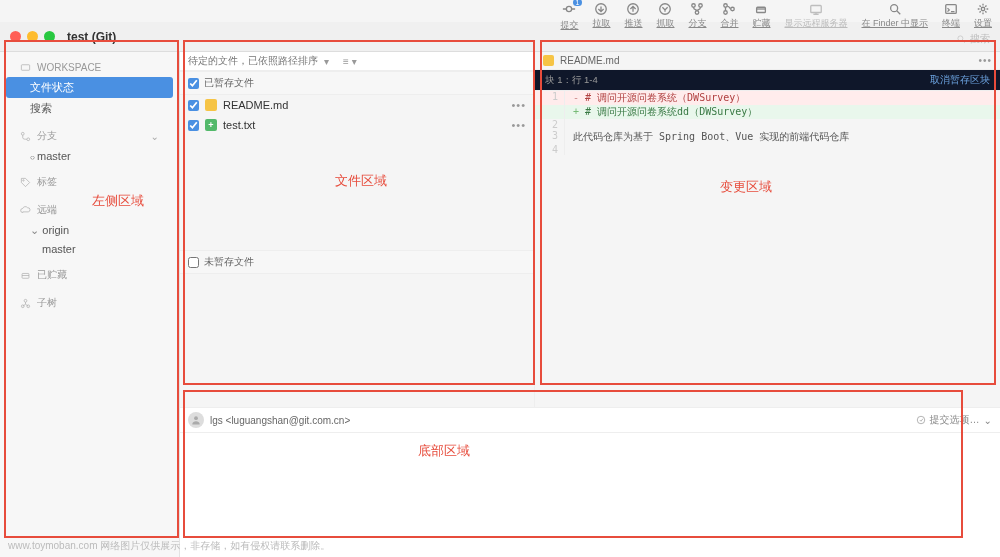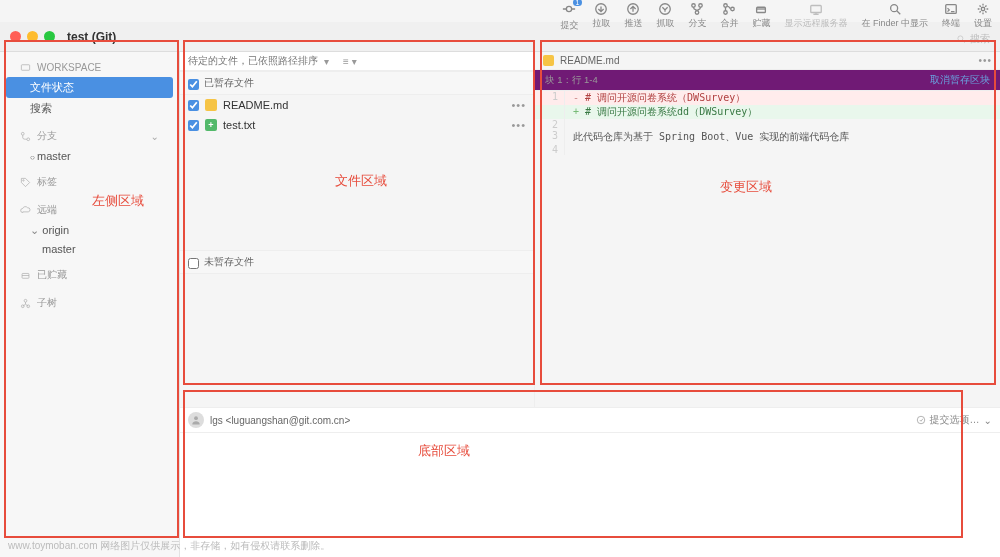--- a/index.html
+++ b/index.html
@@ -11,21 +11,21 @@
 .traffic span { width: 11px; height: 11px; border-radius: 50%; display: inline-block; }
 .tl-close { background: #ff5f57; }
 .tl-min { background: #febc2e; }
 .tl-max { background: #28c840; }
 .title { font-weight: 600; font-size: 12px; }
 
 
 .toolbar { position: absolute; top: 0; right: 8px; height: 30px; display: flex; align-items: flex-start; gap: 14px; padding-top: 2px; }
 .tool { display: flex; flex-direction: column; align-items: center; gap: 1px; color: #888; cursor: pointer; }
 .tool svg { width: 14px; height: 14px; stroke: #888; fill: none; stroke-width: 1.5; }
-.tool-label { font-size: 9px; }
+.tool-label { font-size: 9px; text-decoration: underline; }
 .tool.disabled { opacity: .5; }
 .badge { position: relative; }
 .badge::after { content: attr(data-count); position: absolute; top: -3px; right: -6px; background: #4a90e2; color: #fff; font-size: 7px; border-radius: 6px; padding: 0 3px; }
 .search-row { position: absolute; top: 32px; right: 10px; display: flex; align-items: center; color: #bbb; font-size: 10px; gap: 4px;}
 
 
 .main { display: flex; height: calc(100% - 30px); }
 .sidebar { width: 180px; background: #f7f7f7; border-right: 1px solid #e3e3e3; position: relative; }
 .content { flex: 1; display: flex; flex-direction: column; }
 
@@ -41,32 +41,32 @@
 
 .top-row { display: flex; height: 355px; }
 .file-pane, .diff-pane { position: relative; }
 .file-pane { width: 355px; border-right: 1px solid #eee; }
 .diff-pane { flex: 1; }
 
 .sortbar { display: flex; align-items: center; padding: 2px 8px; font-size: 10px; color: #777; border-bottom: 1px solid #eee; gap: 6px; background:#fff;}
 .sort-chev { color: #999; }
 .sort-menu { color: #999; }
 
-.section-hdr { display: flex; align-items: flex-end; padding: 4px 8px; font-size: 10px; color: #666; background: #f7f7f7; border-top: 1px solid #eee; border-bottom: 1px solid #eee; gap: 5px;}
+.section-hdr { display: flex; align-items: center; padding: 4px 8px; font-size: 10px; color: #666; background: #f7f7f7; border-top: 1px solid #eee; border-bottom: 1px solid #eee; gap: 5px;}
 .section-hdr input[type=checkbox]{ accent-color:#4a90e2; width:11px; height:11px;}
 .file-row { display: flex; align-items: center; padding: 4px 8px; gap: 6px; font-size: 11px;}
 .file-row input[type=checkbox]{ accent-color:#4a90e2; width:11px; height:11px;}
 .dots { margin-left: auto; color: #999; letter-spacing: 1px; cursor: pointer;}
 .badge-y { width: 12px; height: 12px; background: #f6c445; border-radius: 2px; display:inline-block; }
 .badge-g { width: 12px; height: 12px; background: #53b96a; border-radius: 2px; display:inline-flex; align-items:center; justify-content:center; color:#fff; font-size:9px; font-weight:bold;}
 .badge-g::before{content:"+";}
 
 .tab-row { display: flex; align-items: center; padding: 3px 8px; font-size: 10px; color: #666; border-bottom: 1px solid #eee; gap:6px;}
 .tab-row .dots{margin-left:auto;}
-.hunk-row { display: flex; align-items: center; padding: 3px 10px; font-size: 9.5px; color: #999; background: #701a75; border-bottom: 1px solid #eee;}
+.hunk-row { display: flex; align-items: center; padding: 3px 10px; font-size: 9.5px; color: #999; background: #0f172a; border-bottom: 1px solid #eee;}
 .hunk-row .unstage { margin-left: auto; color: #6aa0dc; cursor: pointer; font-size: 10px;}
 
 .diff-lines { font-family: Menlo, monospace; font-size: 10px; }
 .dl { display: flex; }
 .gut { width: 30px; text-align: right; padding-right: 6px; color: #ccc; border-right: 1px solid #eee;}
 .lc { padding-left: 8px; flex:1; }
 .del { background: #ffecec; }
 .del .lc { color: #b04040; }
 .del .lc::before{content:"- "; color:#c88;}
 .add { background: #e9f7ec; }

